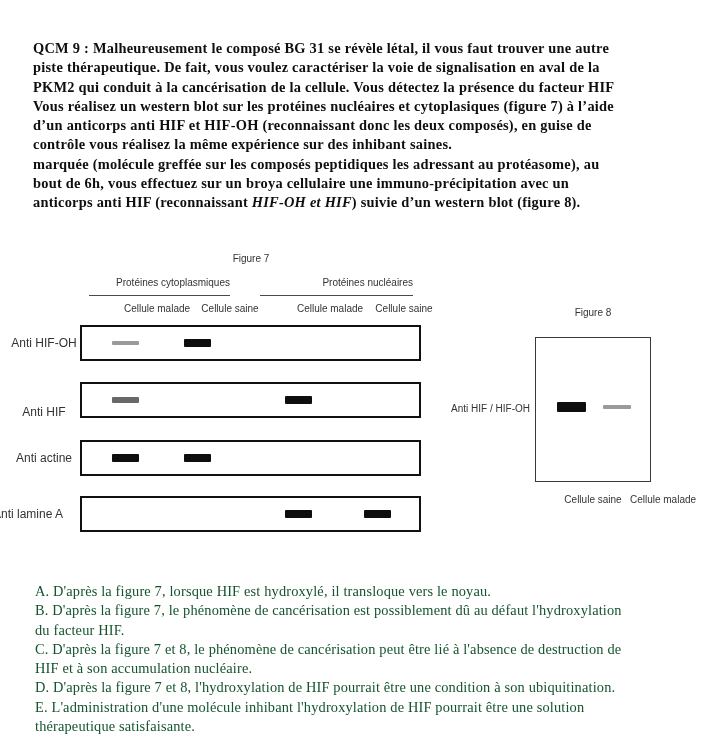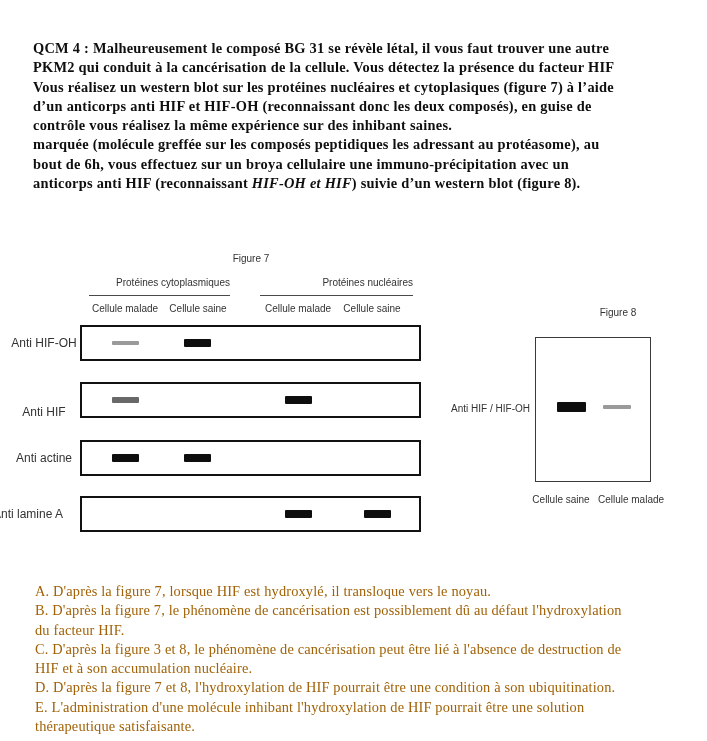--- a/index.html
+++ b/index.html
@@ -2,45 +2,46 @@
 <html><head>
 <meta charset="utf-8">
 <style>
   html,body{margin:0;padding:0;background:#ffffff;}
   .page{position:relative;width:707px;height:741px;background:#ffffff;overflow:hidden;
         font-family:"Liberation Serif",serif;color:#111;}
   .question{position:absolute;left:33px;top:39px;width:650px;font-weight:700;
             font-size:14.4px;line-height:19.3px;letter-spacing:0.25px;color:#0f0f0f;}
   .qline{white-space:nowrap;}
   .options{position:absolute;left:35px;top:582px;width:660px;font-weight:400;
-           font-size:14.4px;line-height:19.3px;letter-spacing:0.15px;color:#a16207;}
+           font-size:14.4px;line-height:19.3px;letter-spacing:0.15px;color:#14532d;}
   .oline{white-space:nowrap;}
   .fig-title{position:absolute;transform:translateX(-50%);white-space:nowrap;
              font-family:"Liberation Sans",sans-serif;color:#333;font-size:10px;}
   .group-label{position:absolute;text-align:right;white-space:nowrap;
                font-family:"Liberation Sans",sans-serif;color:#333;font-size:10px;}
   .underline{position:absolute;height:1px;background:#4a4a4a;}
   .col-label{position:absolute;transform:translateX(-50%);white-space:nowrap;
-             font-family:"Liberation Sans",sans-serif;color:#333;font-size:10px;}
+             font-family:"Liberation Sans",sans-serif;color:#333;font-size:10px;margin-left:32px;}
   .row-label{position:absolute;transform:translate(-50%,-50%);white-space:nowrap;
              font-family:"Liberation Sans",sans-serif;color:#333;font-size:12px;}
   .blot-box{position:absolute;background:#fff;border:2px solid #111;box-sizing:border-box;}
   .blot-box8{position:absolute;background:#fff;border:1px solid #3a3a3a;box-sizing:border-box;}
   .band{position:absolute;border-radius:1px;}
   .fig8-row-label{position:absolute;white-space:nowrap;
                   font-family:"Liberation Sans",sans-serif;color:#333;font-size:10px;}
   i{font-style:italic;}
 </style>
 </head>
 <body>
 
 <div class="page">
 
   <div class="question">
-    <div class="qline">QCM 4 : Malheureusement le composé BG 31 se révèle létal, il vous faut trouver une autre</div>
+    <div class="qline">QCM 9 : Malheureusement le composé BG 31 se révèle létal, il vous faut trouver une autre</div>
+    <div class="qline">piste thérapeutique. De fait, vous voulez caractériser la voie de signalisation en aval de la</div>
     <div class="qline">PKM2 qui conduit à la cancérisation de la cellule. Vous détectez la présence du facteur HIF</div>
     <div class="qline">Vous réalisez un western blot sur les protéines nucléaires et cytoplasiques (figure 7) à l’aide</div>
     <div class="qline">d’un anticorps anti HIF et HIF-OH (reconnaissant donc les deux composés), en guise de</div>
     <div class="qline">contrôle vous réalisez la même expérience sur des inhibant saines.</div>
     <div class="qline">marquée (molécule greffée sur les composés peptidiques les adressant au protéasome), au</div>
     <div class="qline">bout de 6h, vous effectuez sur un broya cellulaire une immuno-précipitation avec un</div>
     <div class="qline"><span>anticorps anti HIF (reconnaissant </span><i>HIF-OH et HIF</i><span>) suivie d’un western blot (figure 8).</span></div>
   </div>
 
   <div>
@@ -70,35 +71,35 @@
         <div class="band" style="left: 112px; top: 454px; width: 27px; height: 8px; background: rgb(14, 14, 14);"></div>
         <div class="band" style="left: 184px; top: 454px; width: 27px; height: 8px; background: rgb(14, 14, 14);"></div>
         <div class="row-label" style="left: 28px; top: 514px;">Anti lamine A</div>
         <div class="blot-box" style="left: 80px; top: 496px; width: 341px; height: 36px;"></div>
         <div class="band" style="left: 285px; top: 510px; width: 27px; height: 8px; background: rgb(14, 14, 14);"></div>
         <div class="band" style="left: 364px; top: 510px; width: 27px; height: 8px; background: rgb(14, 14, 14);"></div>
       </div>
   </div>
 
   <div>
-    <div class="fig-title" style="left:593px;top:307px;margin-left:25px;">Figure 8</div>
+    <div class="fig-title" style="left:593px;top:307px;">Figure 8</div>
     <div class="blot-box8" style="left:535px;top:337px;width:116px;height:145px;" id="fig8-box"></div>
     <div class="fig8-row-label" style="right:177px;top:403px;">Anti HIF / HIF-OH</div>
     <div class="col-label" style="left:561px;top:494px;">Cellule saine</div>
     <div class="col-label" style="left:631px;top:494px;">Cellule malade</div>
     <div id="fig8-bands">
         <div class="band" style="left: 557px; top: 402px; width: 29px; height: 10px; background: rgb(14, 14, 14);"></div>
         <div class="band" style="left: 603px; top: 404.75px; width: 28px; height: 4.5px; background: rgb(154, 154, 154);"></div>
       </div>
   </div>
 
   <div class="options">
     <div class="oline">A. D'après la figure 7, lorsque HIF est hydroxylé, il transloque vers le noyau.</div>
     <div class="oline">B. D'après la figure 7, le phénomène de cancérisation est possiblement dû au défaut l'hydroxylation</div>
     <div class="oline">du facteur HIF.</div>
-    <div class="oline">C. D'après la figure 3 et 8, le phénomène de cancérisation peut être lié à l'absence de destruction de</div>
+    <div class="oline">C. D'après la figure 7 et 8, le phénomène de cancérisation peut être lié à l'absence de destruction de</div>
     <div class="oline">HIF et à son accumulation nucléaire.</div>
     <div class="oline">D. D'après la figure 7 et 8, l'hydroxylation de HIF pourrait être une condition à son ubiquitination.</div>
     <div class="oline">E. L'administration d'une molécule inhibant l'hydroxylation de HIF pourrait être une solution</div>
     <div class="oline">thérapeutique satisfaisante.</div>
   </div>
 
 </div>
 
 </body></html>

